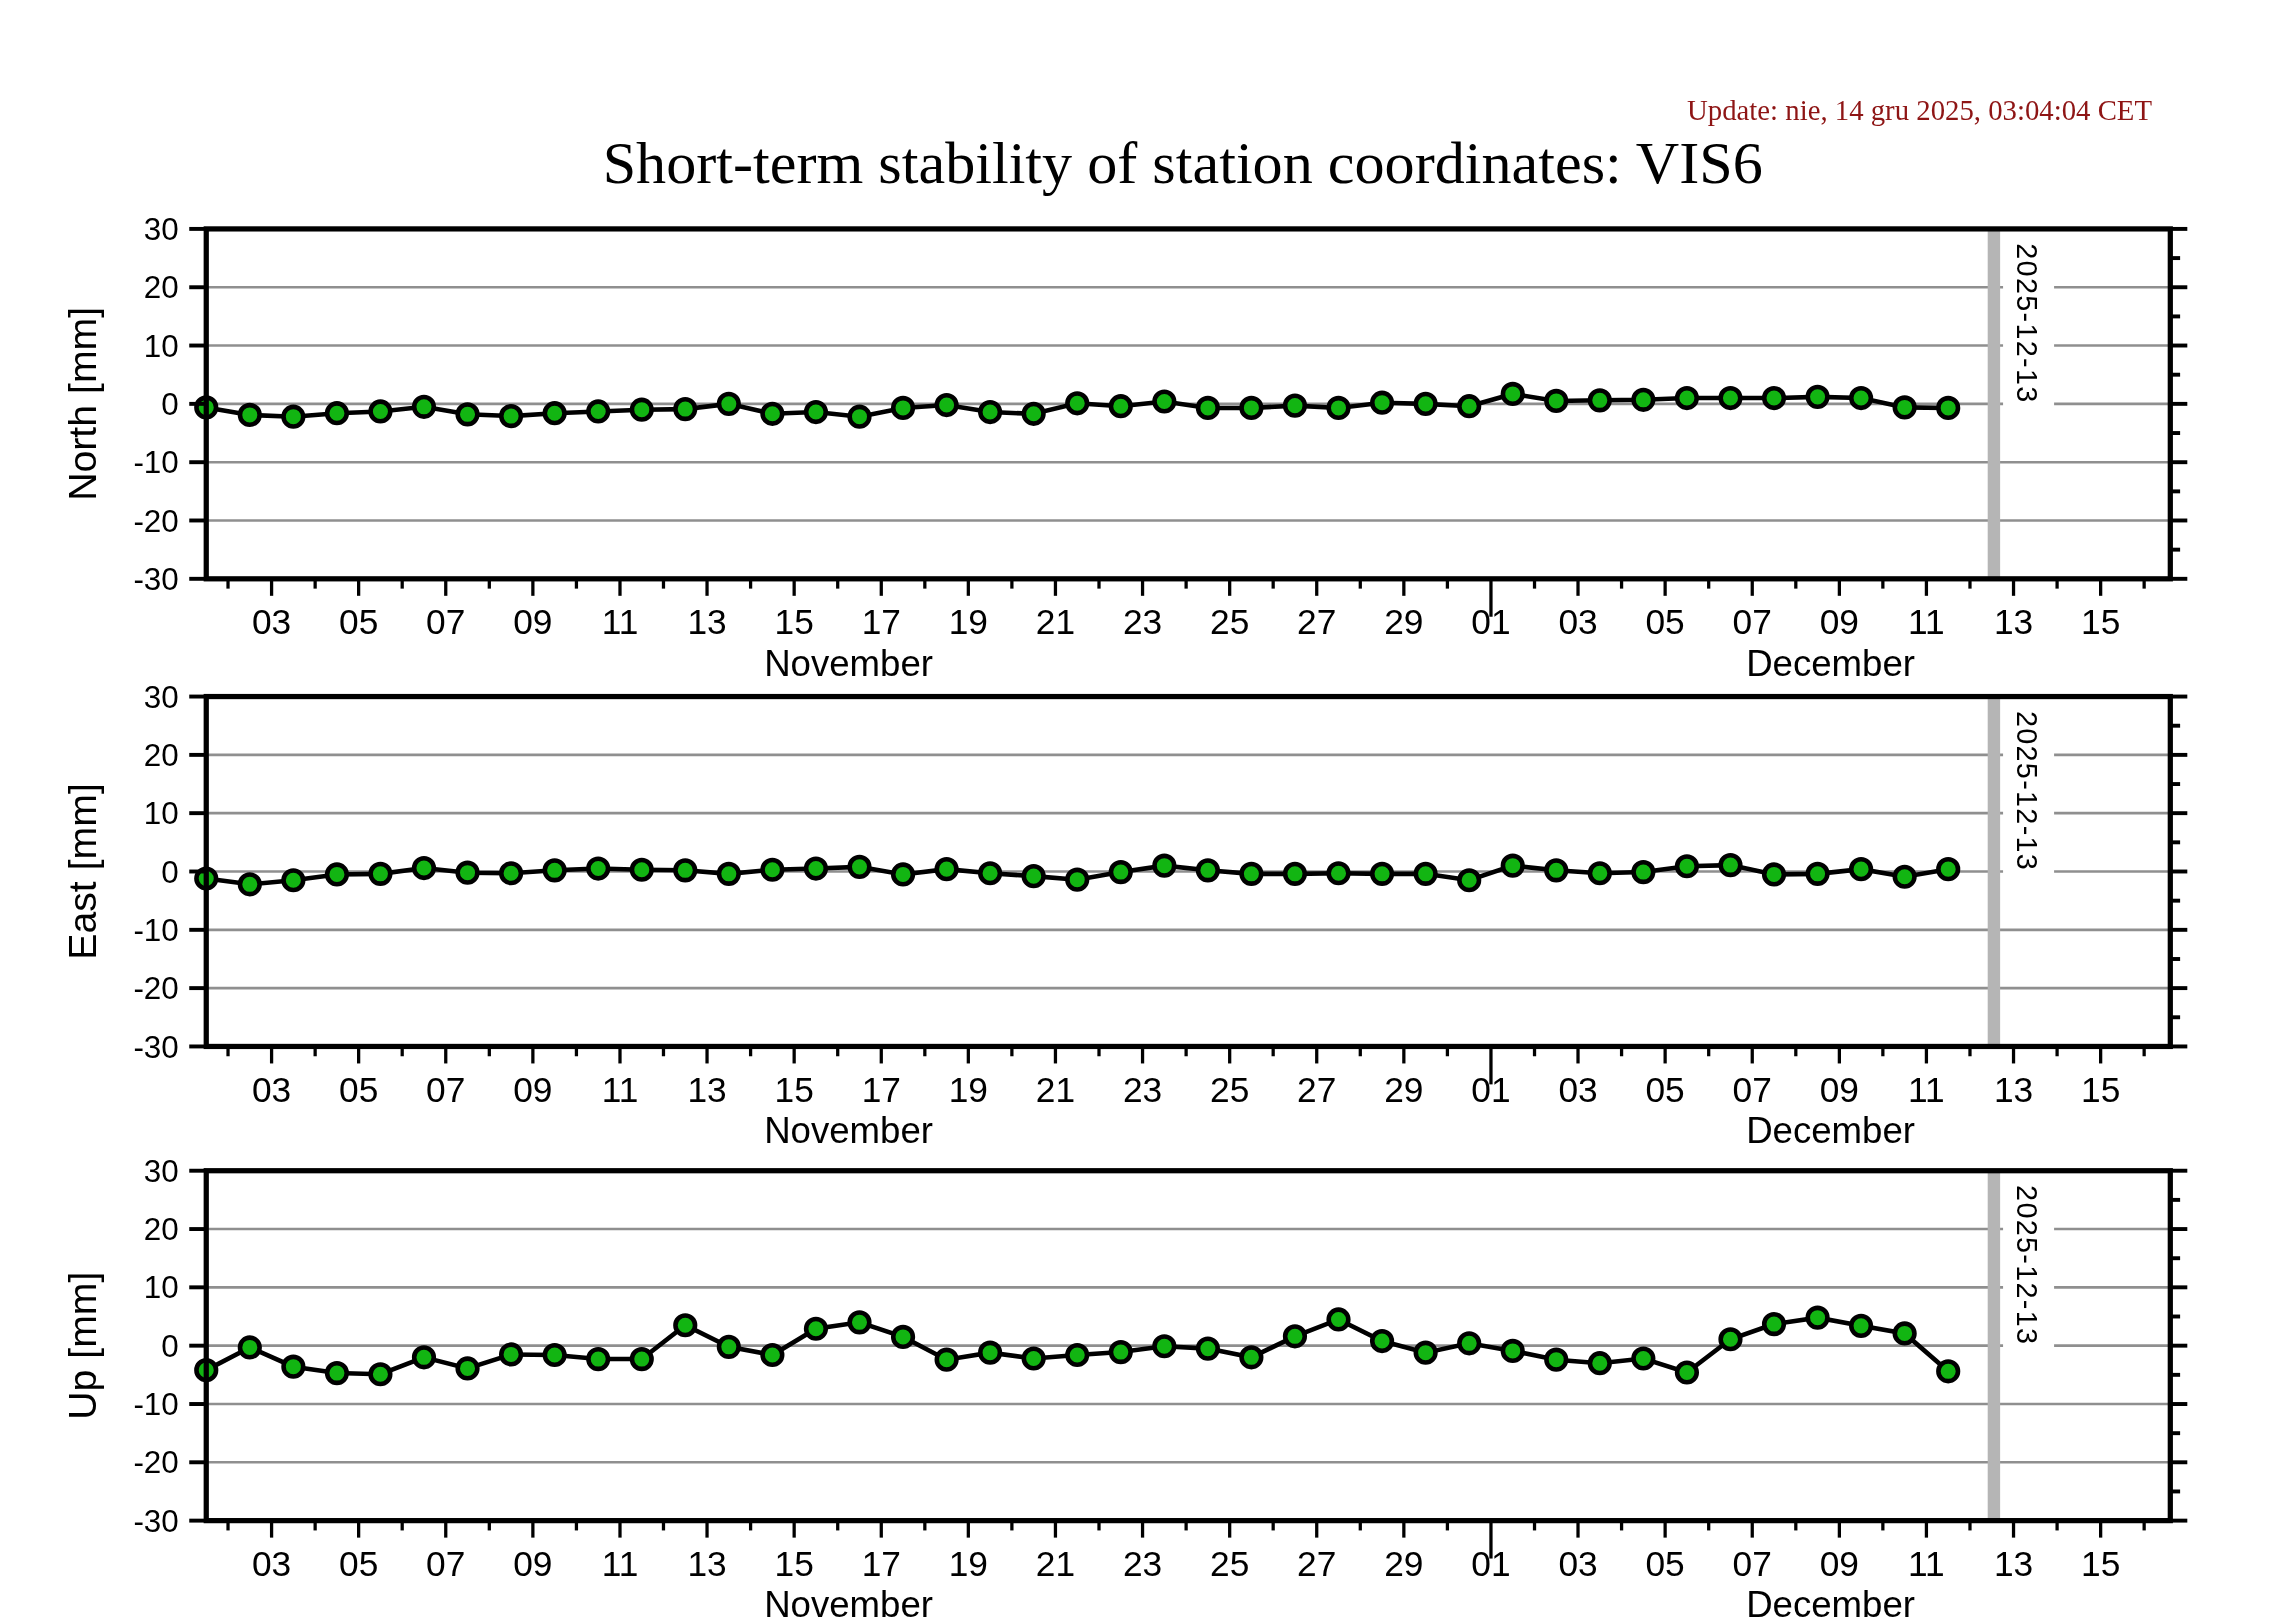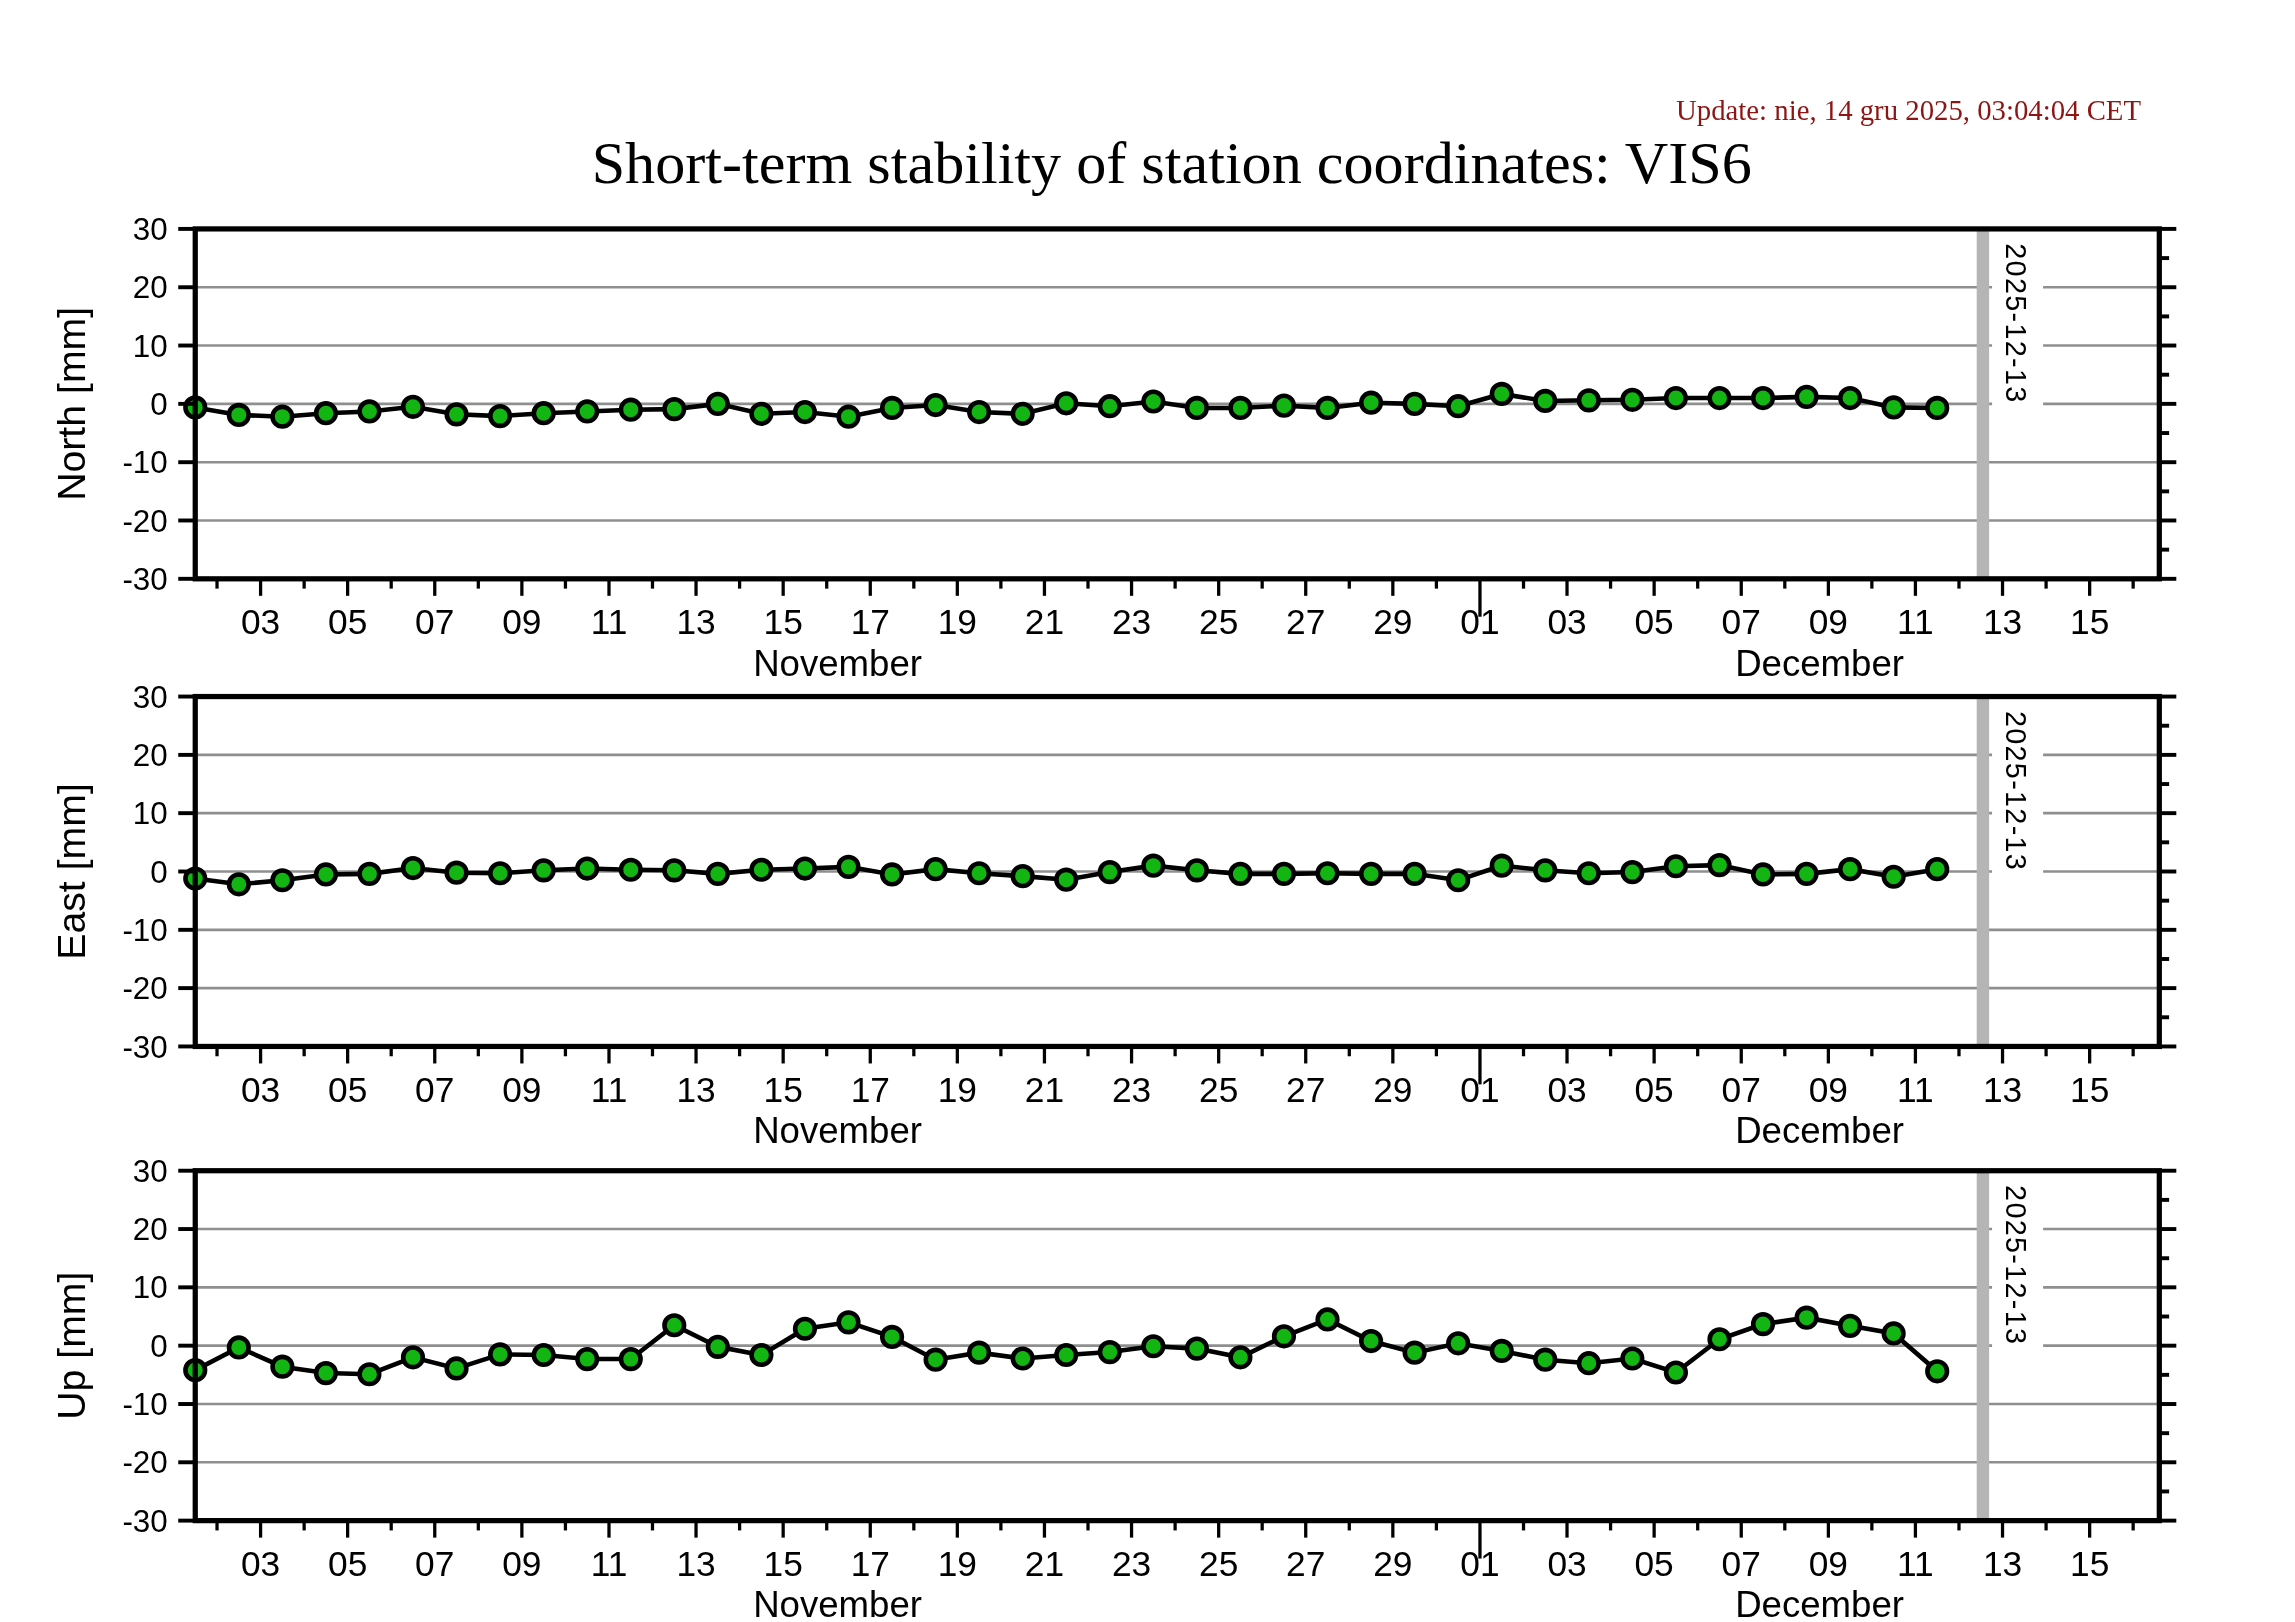--- a/index.html
+++ b/index.html
@@ -1,18 +1,18 @@
 <!DOCTYPE html>
 <html style="font-size:10.5px"><head>
 <meta charset="utf-8">
 <style>
   html,body{margin:0;padding:0}
   body{width:2295px;height:1622px;background:#ffffff;position:relative;overflow:hidden;
        font-family:"Liberation Sans",sans-serif}
-  #chart-root{position:absolute;left:1px;top:0;width:1827px;height:1622px}
+  #chart-root{position:absolute;left:12px;top:0;width:1827px;height:1622px}
   #chart-root svg{position:absolute;left:0;top:0}
   .title {font-family:"Liberation Serif",serif;font-size:92px;fill:#000}
   .update{font-family:"Liberation Serif",serif;font-size:44px}
   .ytick {font-family:"Liberation Sans",sans-serif;font-size:48px;fill:#000}
   .xtick {font-family:"Liberation Sans",sans-serif;font-size:54px;fill:#000}
   .month {font-family:"Liberation Sans",sans-serif;font-size:56px;fill:#000}
   .ylabel{font-family:"Liberation Sans",sans-serif;font-size:60px;fill:#000}
   .evdate{font-family:"Liberation Sans",sans-serif;font-size:44px;fill:#000;letter-spacing:2px}
 </style>
 </head>

